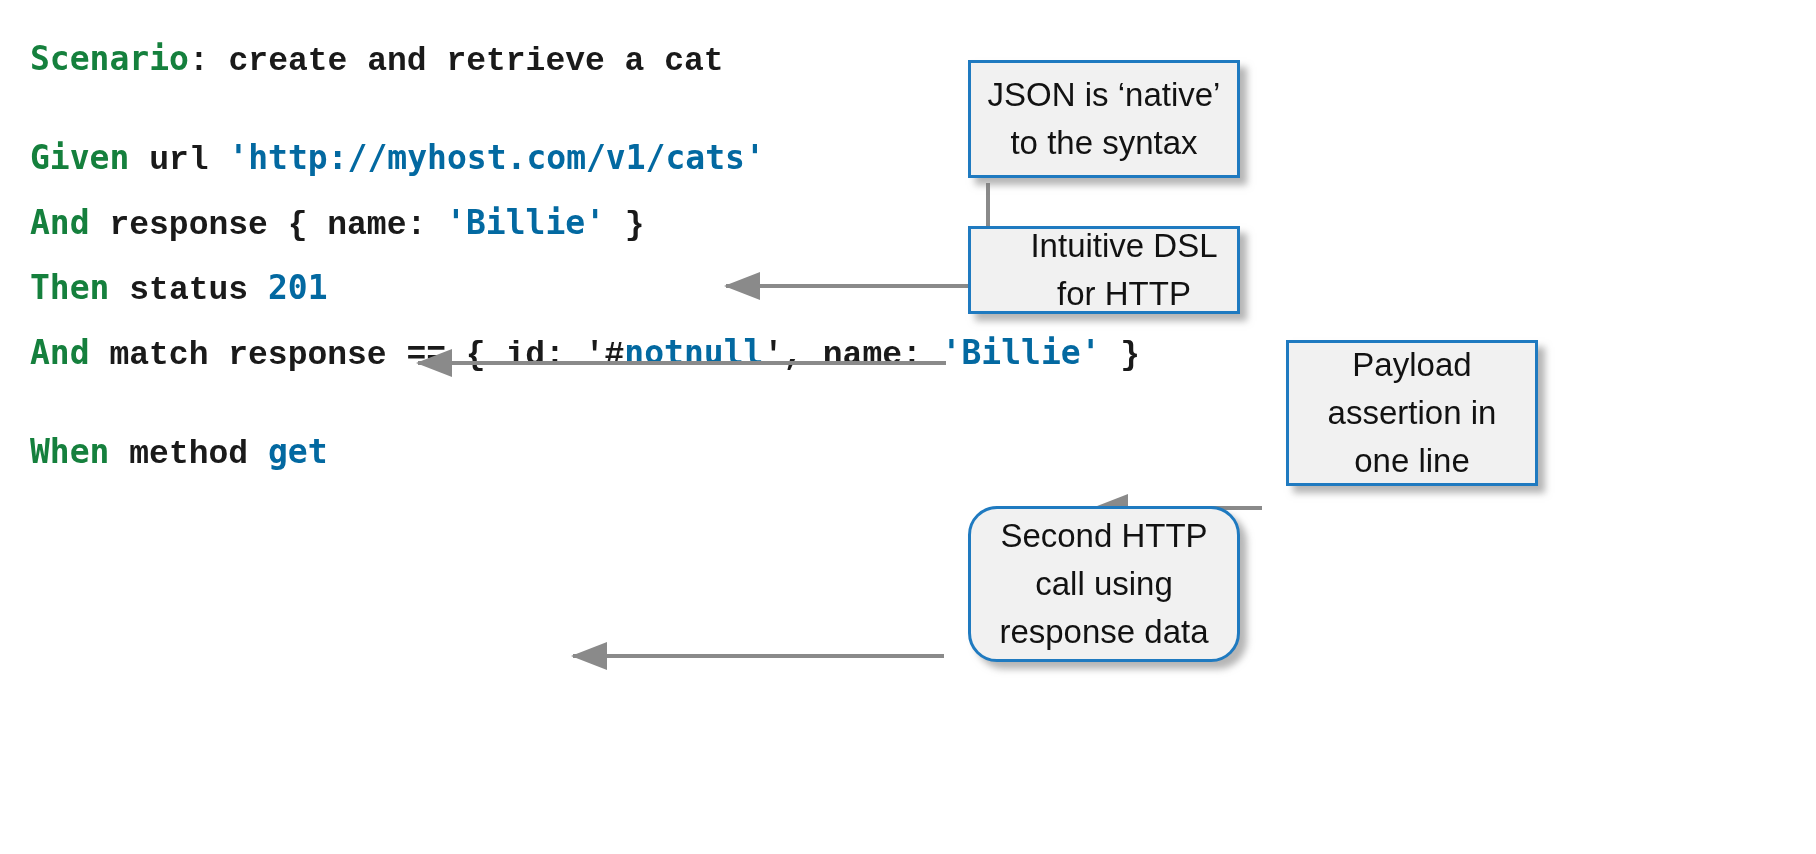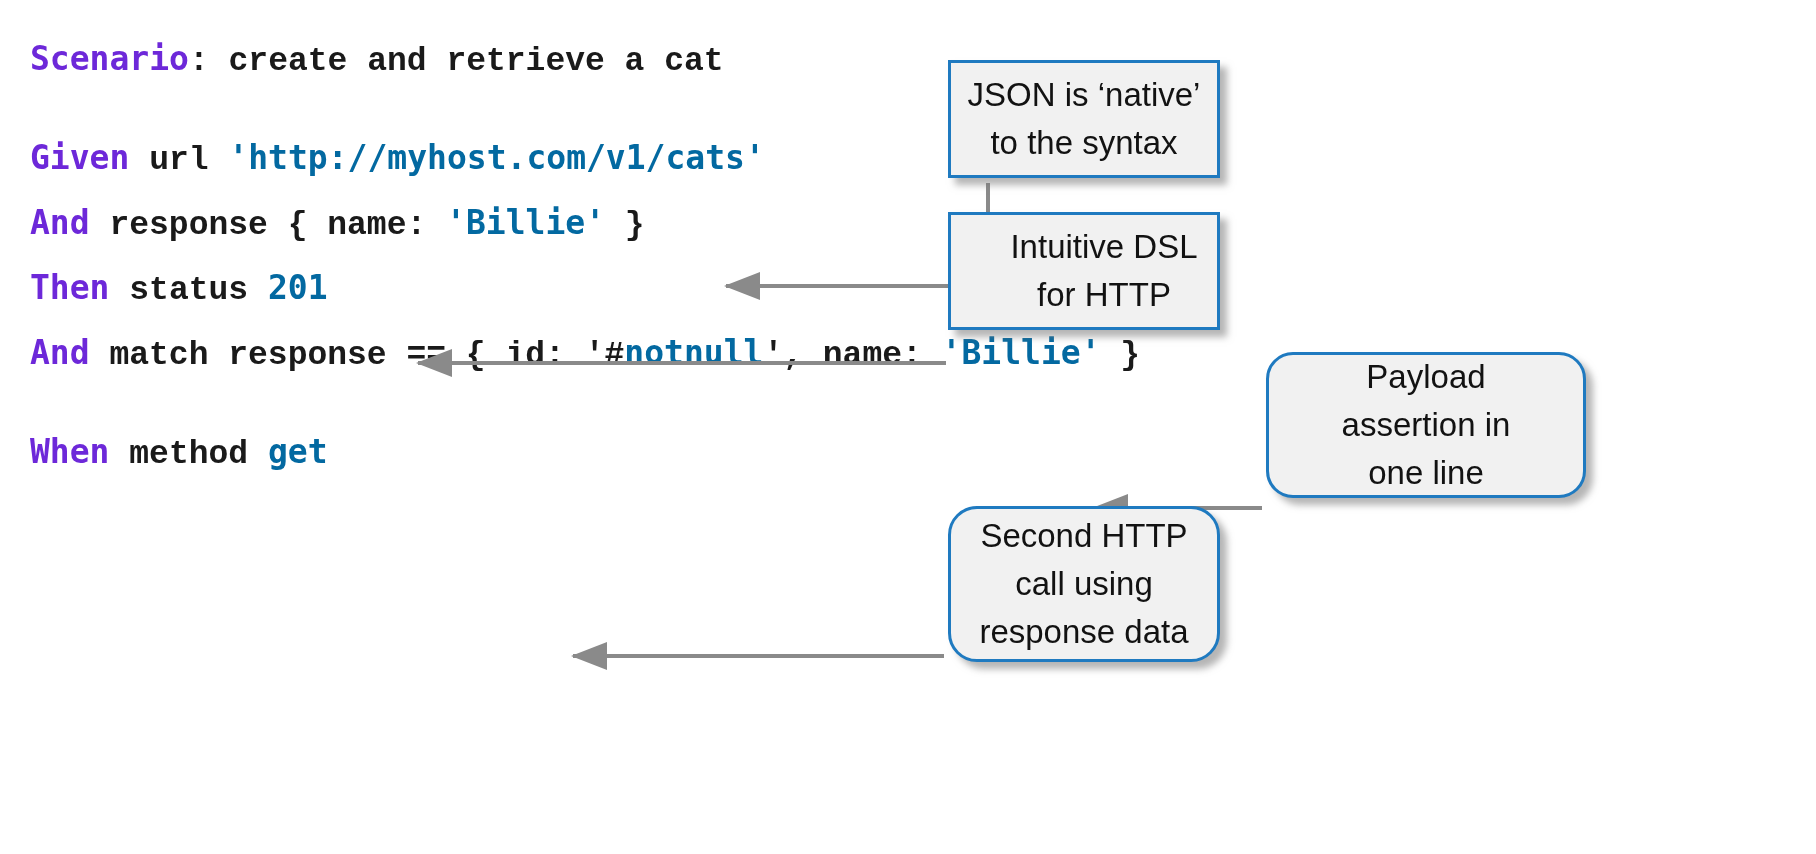--- a/index.html
+++ b/index.html
@@ -29,50 +29,51 @@
     font-weight: 700;
     line-height: 62px;
     white-space: pre;
     letter-spacing: 0px;
     color: #1a1a1a;
   }
   .code-line.spacer {
     height: 34px;
     line-height: 34px;
   }
-  .kw   { color: #6d28d9; }
+  .kw   { color: #15803d; }
   .txt  { color: #1a1a1a; font-family: Liberation Mono, monospace; }
   .val  { color: #0369a1; }
 
   
   .callout {
     position: absolute;
     background: #f1f1f1;
     border: 3px solid #1f7ac0;
     box-shadow: 7px 7px 7px rgba(120,120,120,0.55);
     box-sizing: border-box;
     display: flex;
     align-items: center;
     justify-content: center;
     text-align: center;
+    margin-left: 20px;
   }
   .callout span {
     display: block;
     font-family: "Liberation Sans", sans-serif;
     font-weight: 300;
     font-size: 33px;
     line-height: 48px;
     color: #121212;
     white-space: pre-line;
     padding: 0 8px;
   }
 
   #callout-json      { left: 948px;  top: 60px;  width: 272px;  height: 118px; }
-  #callout-dsl       { left: 948px;  top: 212px; width: 272px;  height: 118px; padding-left: 40px; }
-  #callout-payload   { left: 1266px; top: 352px; width: 320px;  height: 146px; border-radius: 27px; }
+  #callout-dsl       { left: 948px;  top: 226px; width: 272px;  height: 88px; padding-left: 40px; }
+  #callout-payload   { left: 1266px; top: 340px; width: 252px;  height: 146px; }
   #callout-second    { left: 948px;  top: 506px; width: 272px;  height: 156px; border-radius: 29px; }
 
   
   #arrows {
     position: absolute;
     left: 0; top: 0;
     width: 1816px;
     height: 854px;
     pointer-events: none;
   }

